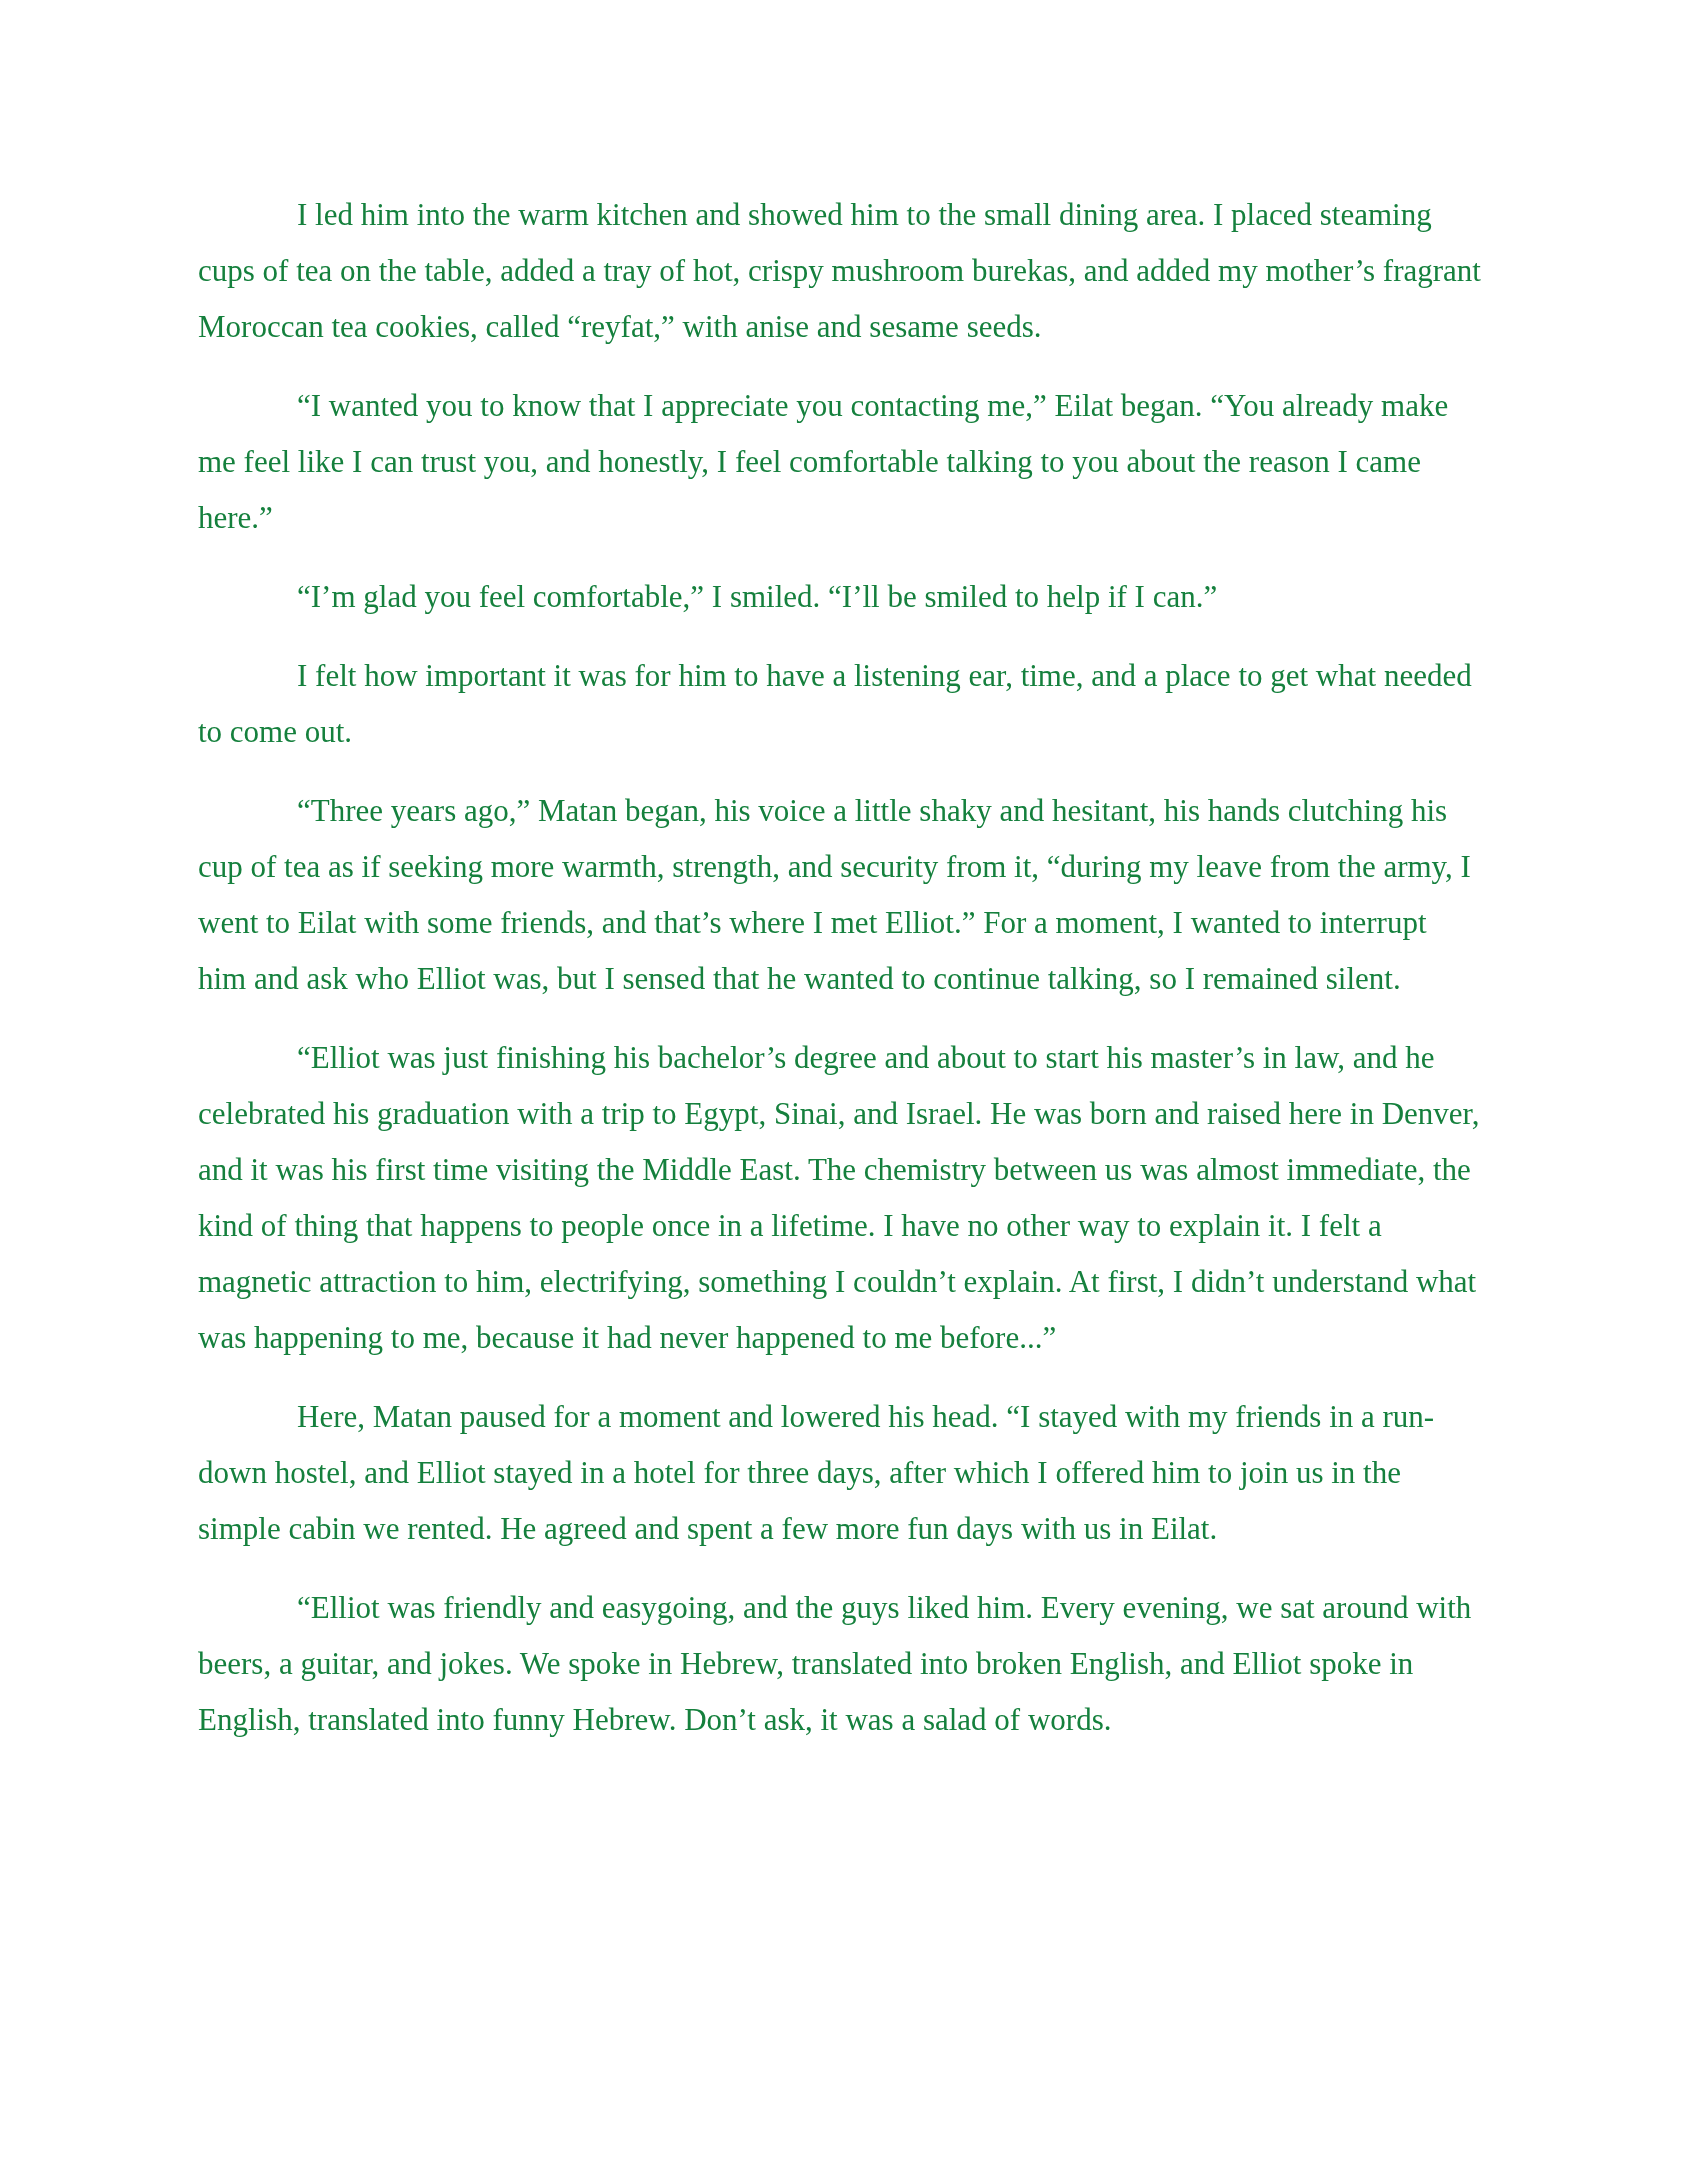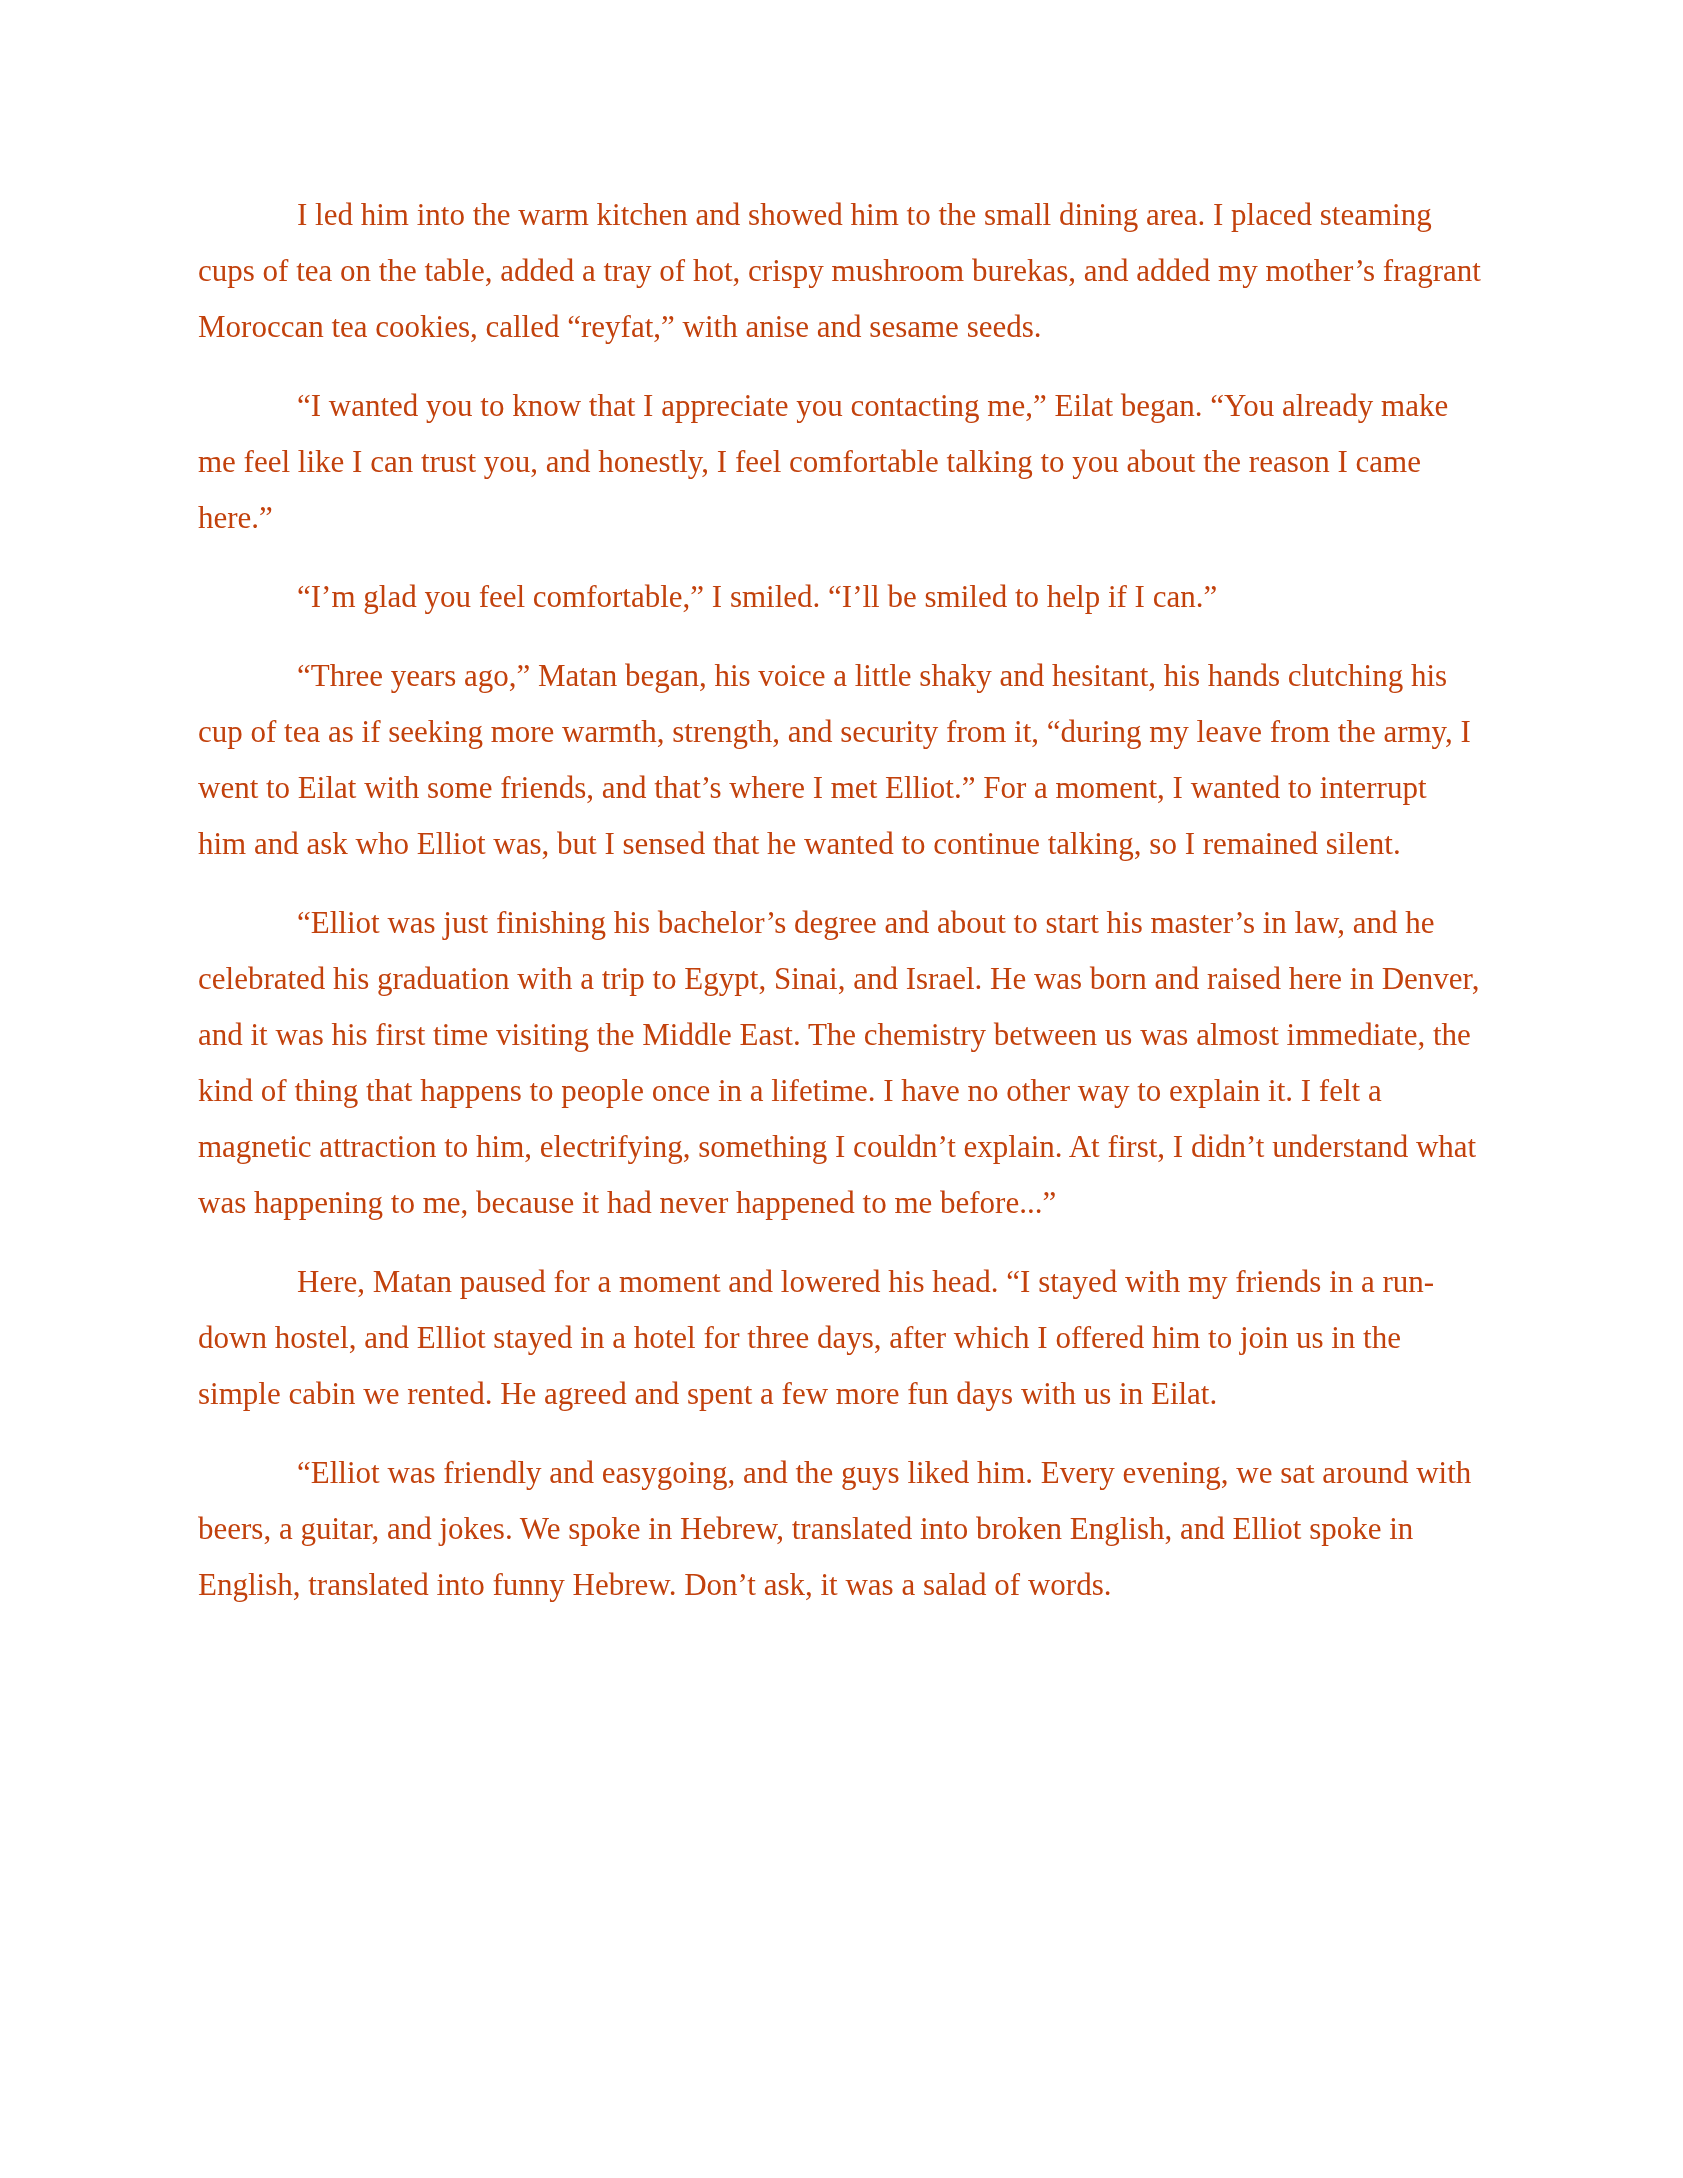--- a/index.html
+++ b/index.html
@@ -14,33 +14,34 @@
       overflow: hidden;
     }
     .page {
       position: absolute;
       left: 198px;
       top: 187px;
       width: 1283px;
       font-family: "Liberation Serif", "DejaVu Serif", serif;
       font-size: 31px;
       line-height: 56px;
-      color: #c2410c;
+      color: #15803d;
     }
     .para {
       margin: 0 0 23px 0;
       text-indent: 99px;
       text-align: left;
     }
   </style>
 </head>
 <body>
 
 <div class="page">
   <p class="para">I led him into the warm kitchen and showed him to the small dining area. I placed steaming cups of tea on the table, added a tray of hot, crispy mushroom burekas, and added my mother’s fragrant Moroccan tea cookies, called “reyfat,” with anise and sesame seeds.</p>
   <p class="para">“I wanted you to know that I appreciate you contacting me,” Eilat began. “You already make me feel like I can trust you, and honestly, I feel comfortable talking to you about the reason I came here.”</p>
   <p class="para">“I’m glad you feel comfortable,” I smiled. “I’ll be smiled to help if I can.”</p>
+  <p class="para">I felt how important it was for him to have a listening ear, time, and a place to get what needed to come out.</p>
   <p class="para">“Three years ago,” Matan began, his voice a little shaky and hesitant, his hands clutching his cup of tea as if seeking more warmth, strength, and security from it, “during my leave from the army, I went to Eilat with some friends, and that’s where I met Elliot.” For a moment, I wanted to interrupt him and ask who Elliot was, but I sensed that he wanted to continue talking, so I remained silent.</p>
   <p class="para">“Elliot was just finishing his bachelor’s degree and about to start his master’s in law, and he celebrated his graduation with a trip to Egypt, Sinai, and Israel. He was born and raised here in Denver, and it was his first time visiting the Middle East. The chemistry between us was almost immediate, the kind of thing that happens to people once in a lifetime. I have no other way to explain it. I felt a magnetic attraction to him, electrifying, something I couldn’t explain. At first, I didn’t understand what was happening to me, because it had never happened to me before...”</p>
   <p class="para">Here, Matan paused for a moment and lowered his head. “I stayed with my friends in a run-down hostel, and Elliot stayed in a hotel for three days, after which I offered him to join us in the simple cabin we rented. He agreed and spent a few more fun days with us in Eilat.</p>
   <p class="para">“Elliot was friendly and easygoing, and the guys liked him. Every evening, we sat around with beers, a guitar, and jokes. We spoke in Hebrew, translated into broken English, and Elliot spoke in English, translated into funny Hebrew. Don’t ask, it was a salad of words.</p>
 </div>
 
 
 </body></html>

